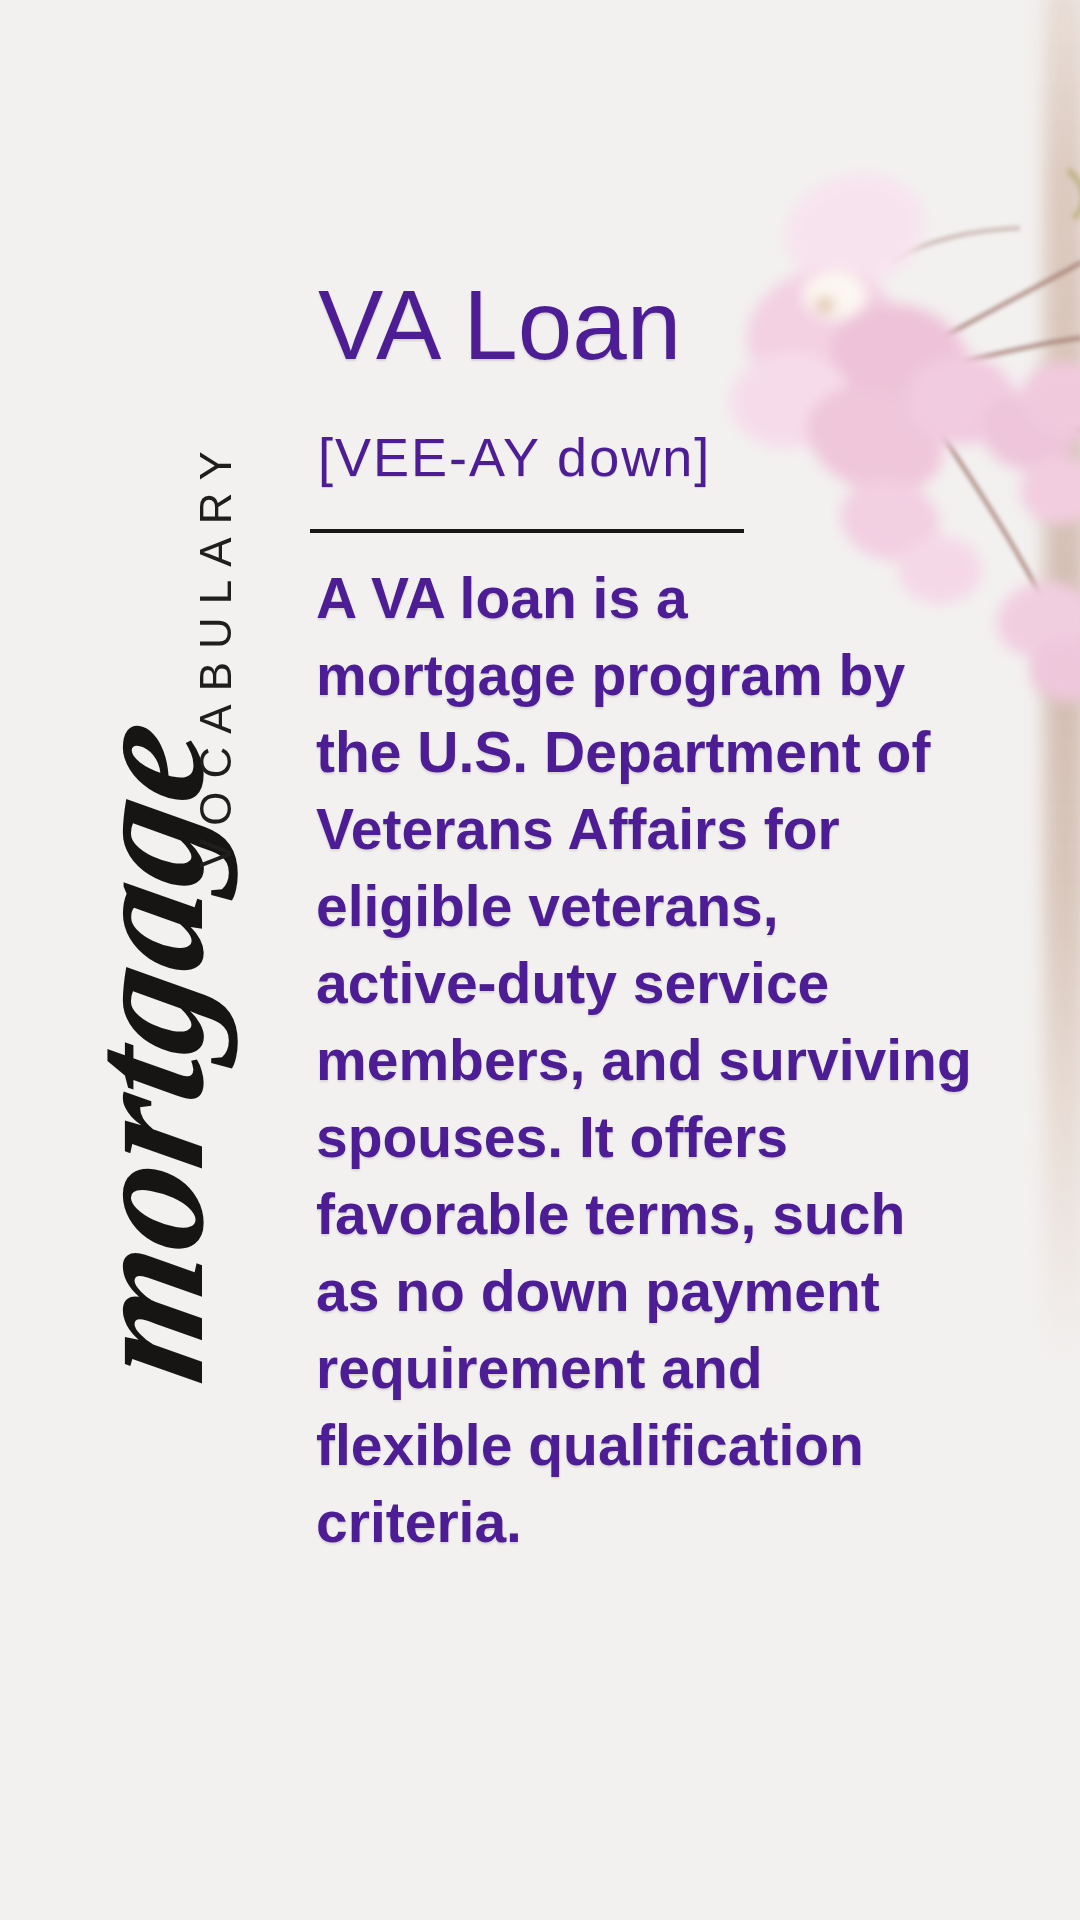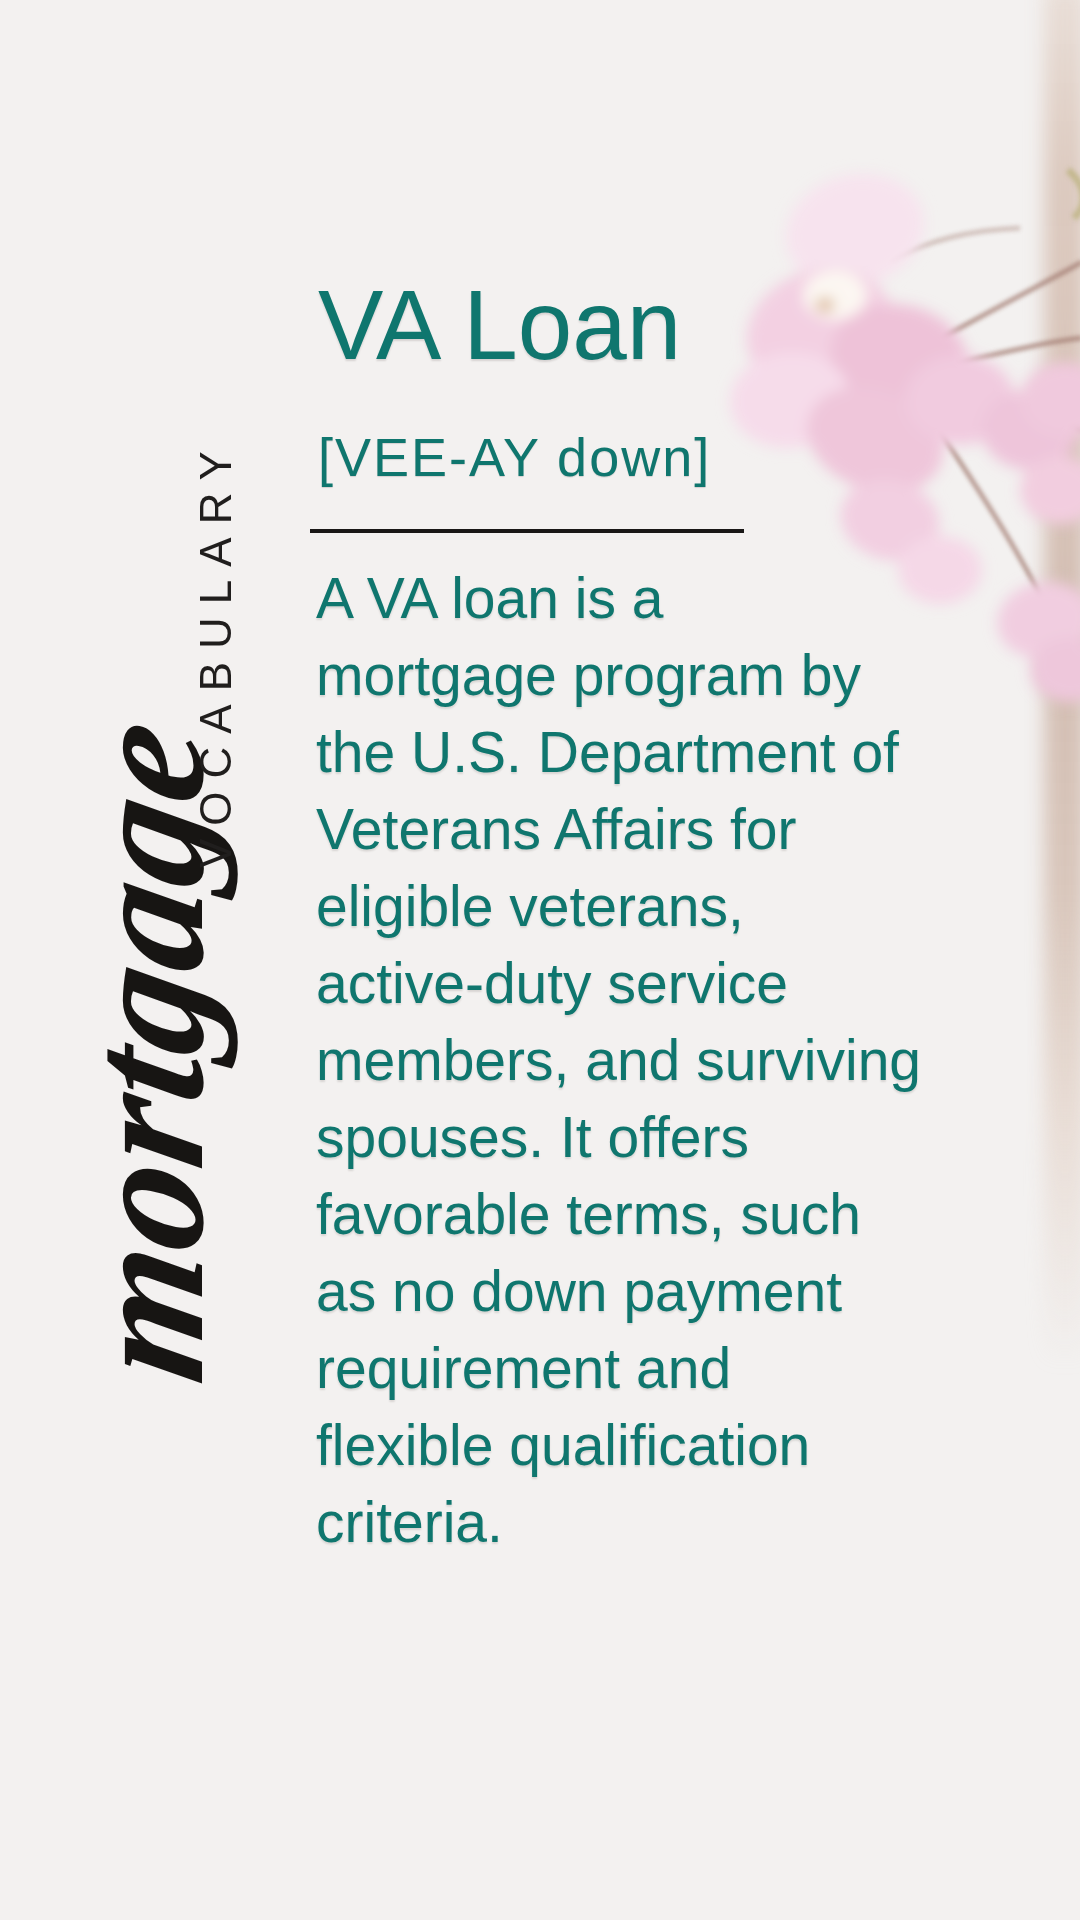--- a/index.html
+++ b/index.html
@@ -27,37 +27,37 @@
       rgba(233,222,215,.95) 0%,
       rgba(219,200,189,.97) 14%,
       rgba(209,187,175,.95) 48%,
       rgba(214,194,182,.9) 66%,
       rgba(228,212,202,.7) 82%,
       rgba(243,241,240,0) 100%);
     filter:blur(9px);
   }
   .flower{position:absolute;left:640px;top:100px;width:440px;height:640px;}
   
-  .ink{color:#0f766e;}
+  .ink{color:#4c1d95;}
   .term{
     position:absolute;left:318px;top:276px;
     font-size:98px;line-height:1;font-weight:400;letter-spacing:0px;
     text-shadow:0 2px 2px rgba(40,30,25,.14);
   }
   .pron{
     position:absolute;left:318px;top:428px;
     font-size:54px;line-height:1.1;font-weight:300;letter-spacing:2px;
     text-shadow:0 1px 1px rgba(40,30,25,.15);
   }
   .divider{
     position:absolute;left:310px;top:529px;width:434px;height:4px;background:#191716;
   }
   .definition{
     position:absolute;left:316px;top:560px;width:700px;
-    font-size:57px;line-height:77px;font-weight:400;letter-spacing:0px;
+    font-size:57px;line-height:77px;font-weight:700;letter-spacing:0px;
     white-space:pre-line;
     text-shadow:0 2px 2px rgba(40,30,25,.13);
   }
   .category{
     position:absolute;left:6px;top:633px;width:420px;height:50px;
     transform:rotate(-90deg);
     font-size:44px;line-height:50px;font-weight:300;letter-spacing:13px;
     text-align:center;white-space:nowrap;color:#201e1d;
   }
   .script-word{

